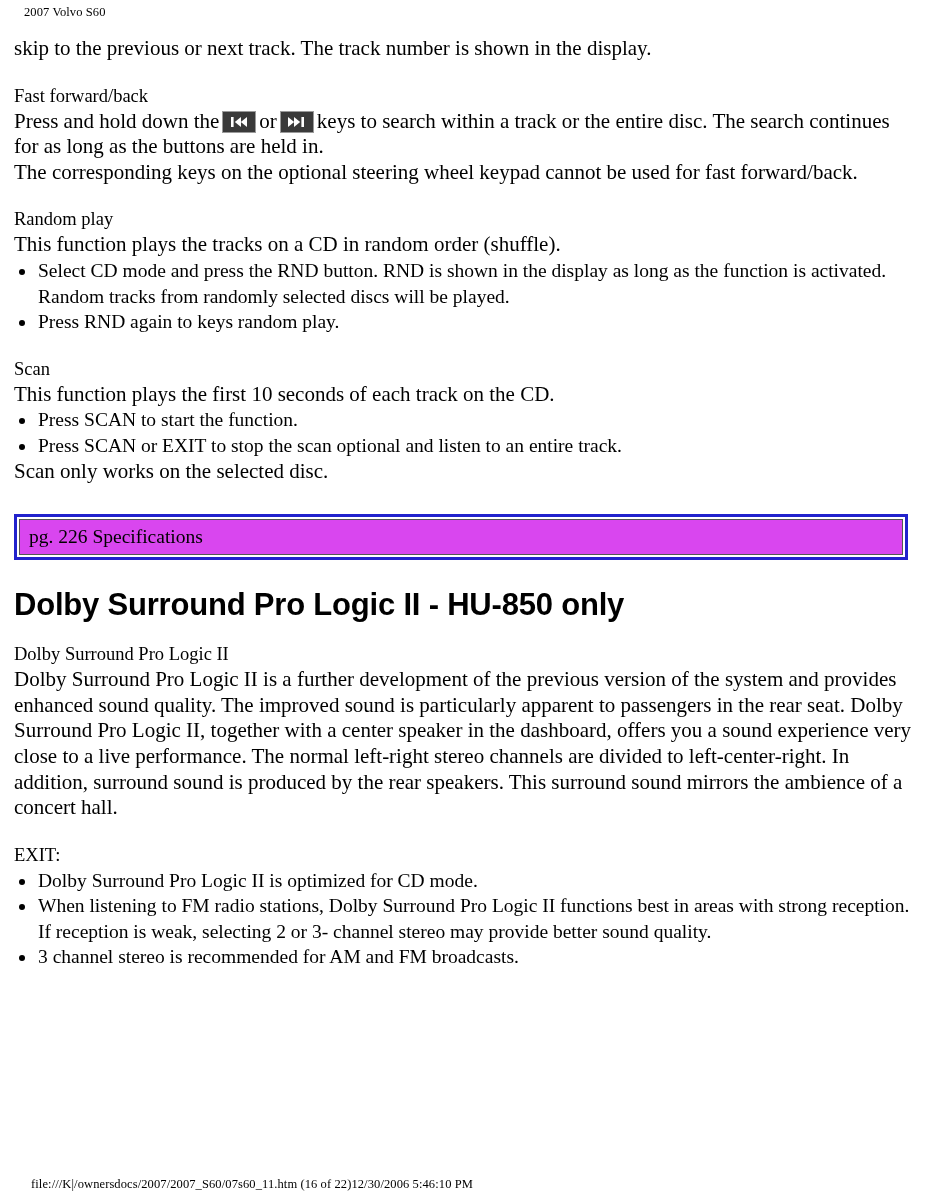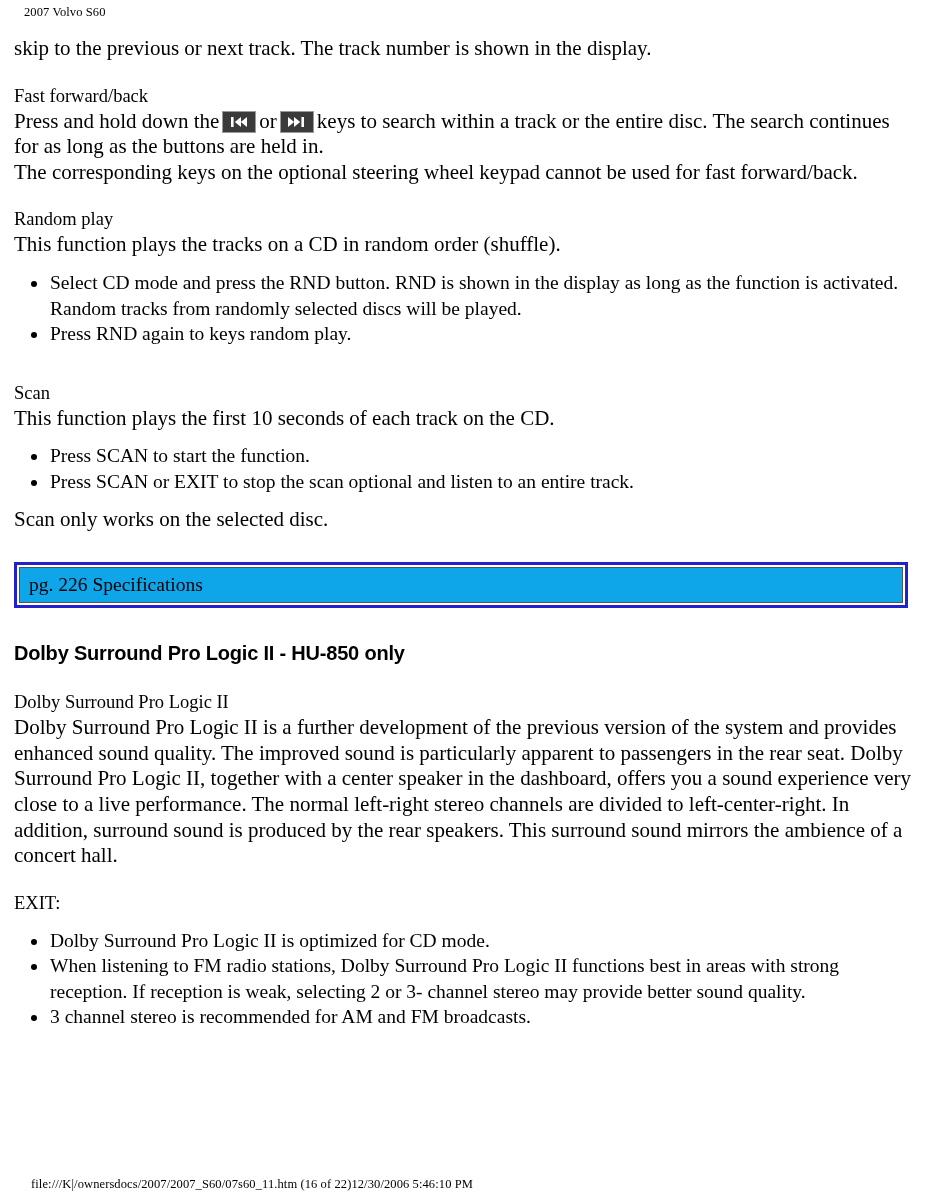--- a/index.html
+++ b/index.html
@@ -58,30 +58,30 @@
     font-size: 18.5px;
     line-height: 25px;
     font-weight: normal;
     font-family: "Liberation Serif", "DejaVu Serif", serif;
   }
 
   h2.section-title {
     margin: 0;
     font-family: "Liberation Sans", "DejaVu Sans", sans-serif;
     font-weight: bold;
-    font-size: 20px;
+    font-size: 31px;
     line-height: 30px;
     letter-spacing: -0.2px;
   }
   .spacer-md { height: 22px; }
   .spacer-lg { height: 30px; }
 
   
   ul.bul {
-    margin: 12px;
+    margin: 0;
     padding: 0;
     list-style: none;
   }
   ul.bul > li {
     position: relative;
     padding-left: 24px;
     font-size: 19.5px;
     line-height: 25.6px;
   }
   ul.bul > li::before {
@@ -117,21 +117,21 @@
     height: 46px;
     border: 3px solid #2222cc;
     background: #ffffff;
     padding: 2px;
   }
   .spec-box-inner {
     box-sizing: border-box;
     width: 100%;
     height: 100%;
     border: 1px solid #555555;
-    background: #0ea5e9;
+    background: #d946ef;
     display: flex;
     align-items: center;
     padding-left: 9px;
   }
   .spec-box-inner span {
     font-size: 19.5px;
     line-height: 24px;
   }
 
   

